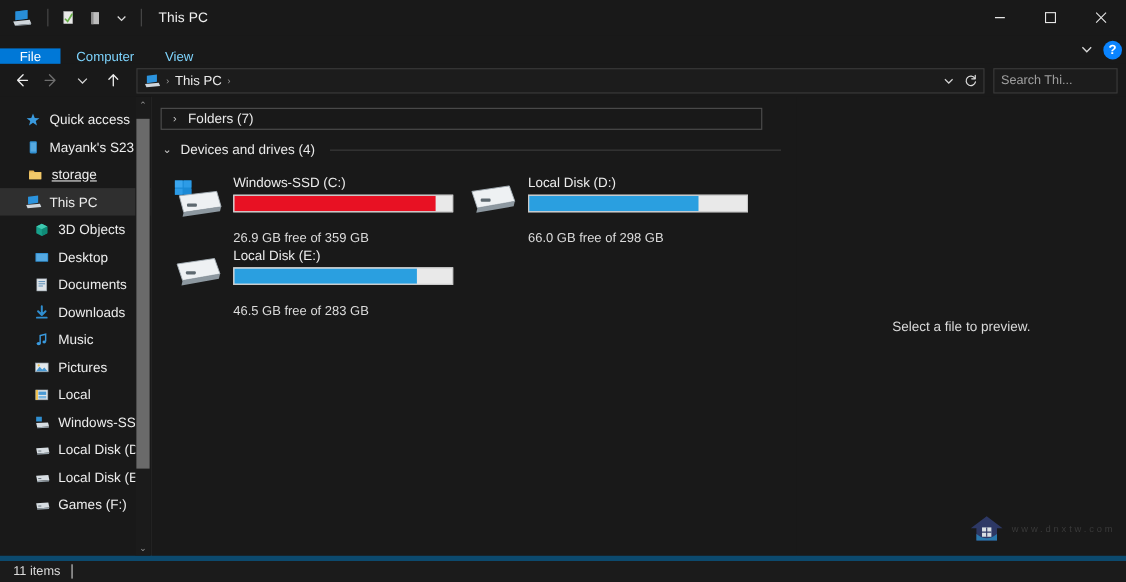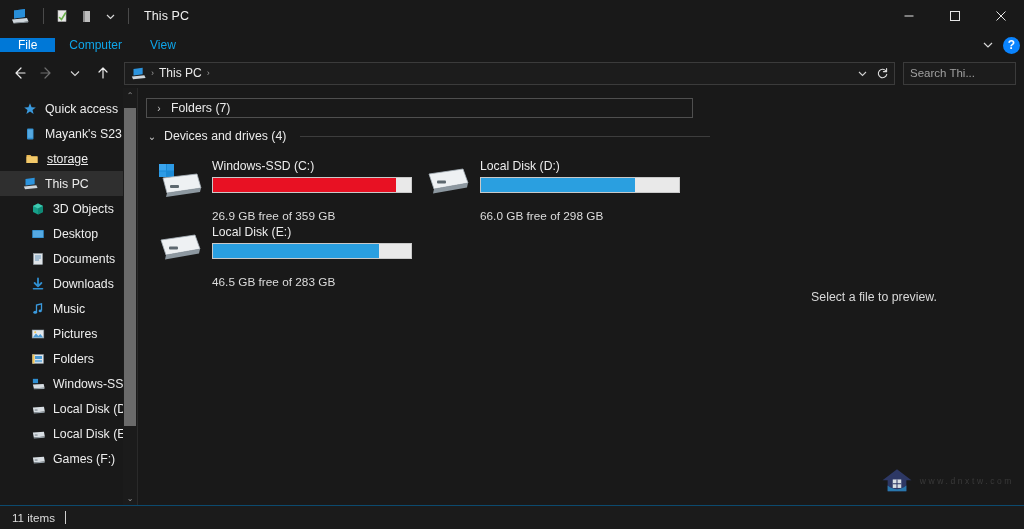--- a/index.html
+++ b/index.html
@@ -36,26 +36,26 @@
   }
   .wincontrols { position: absolute; right: 0; top: 0; display: flex; }
   .wc {
     width: 46px; height: 32px;
     display: flex; align-items: center; justify-content: center;
   }
 
   
   .ribbon {
     height: 26px; background: #191919;
-    display: flex; align-items: center;
+    display: flex; align-items: flex-end;
     flex: none; position: relative;
   }
   .tab {
     padding: 0 14px; font-size: 12px;
-    display: flex; align-items: center; color: #0ea5e9;
+    display: flex; align-items: center; color: #7dd3fc;
   }
   .tab-file { background: #0078d7; color: #fff; padding: 0 18px; }
   .ribbon-right { position: absolute; right: 4px; top: 0; height: 26px; display: flex; align-items: center; gap: 8px; }
   .help-circle {
     width: 17px; height: 17px; border-radius: 50%;
     background: #0a84ff; color: #fff; font-size: 12px; font-weight: bold;
     display: flex; align-items: center; justify-content: center;
     line-height: 1;
   }
 
@@ -161,21 +161,21 @@
     display: flex; align-items: center; gap: 6px; opacity: .93;
   }
   .wm-logo { width: 34px; height: 34px; flex: none; }
   .wm-txt { display: flex; flex-direction: column; }
   .wm-cn { font-size: 20px; font-weight: bold; color: #2b2b2b; letter-spacing: 1px; line-height: 1.05;
            text-shadow: 0 0 1px #666; font-family: "DejaVu Sans", sans-serif; }
   .wm-url { font-size: 8.5px; color: #3c3c3c; letter-spacing: 2.6px; line-height: 1.4; }
 
   
   .statusbar {
-    height: 24px; background: #1b1b1b; border-top: 1px solid #0c4a6e;
+    height: 24px; background: #1b1b1b; border-top: 5px solid #0c4a6e;
     display: flex; align-items: center; padding-left: 12px; gap: 10px;
     flex: none; font-size: 11.6px; color: #dcdcdc;
   }
   .status-caret { width: 1px; height: 13px; background: #d0d0d0; }
 </style>
 </head>
 <body>
 
 <div class="window">
 
@@ -404,21 +404,21 @@
 
       <div class="nav-item indent2">
         <span class="nav-icon">
           <svg width="14" height="14" viewBox="0 0 14 14">
             <rect x="1.5" y="2.5" width="11" height="9" fill="#e1e6ea" stroke="#8d99a2" stroke-width=".5"></rect>
             <rect x="1.5" y="2.5" width="2" height="9" fill="#f0c250"></rect>
             <rect x="4" y="4" width="7" height="3" fill="#4a9ad4"></rect>
             <rect x="4" y="8" width="7" height="2.2" fill="#7ab6e0"></rect>
           </svg>
         </span>
-        <span>Folders</span>
+        <span>Local</span>
       </div>
 
       <div class="nav-item indent2">
         <span class="nav-icon">
           <svg width="15" height="14" viewBox="0 0 16 14">
             <rect x="2" y="1.5" width="5.5" height="4.6" fill="#2f8ed0"></rect>
             <path d="M2 7.5 L13.5 7 L14.5 11 L3 11.6 Z" fill="#d7dde2"></path>
             <path d="M3 11.6 L14.5 11 L14.2 12.2 L3 12.6 Z" fill="#9aa5ad"></path>
           </svg>
         </span>

